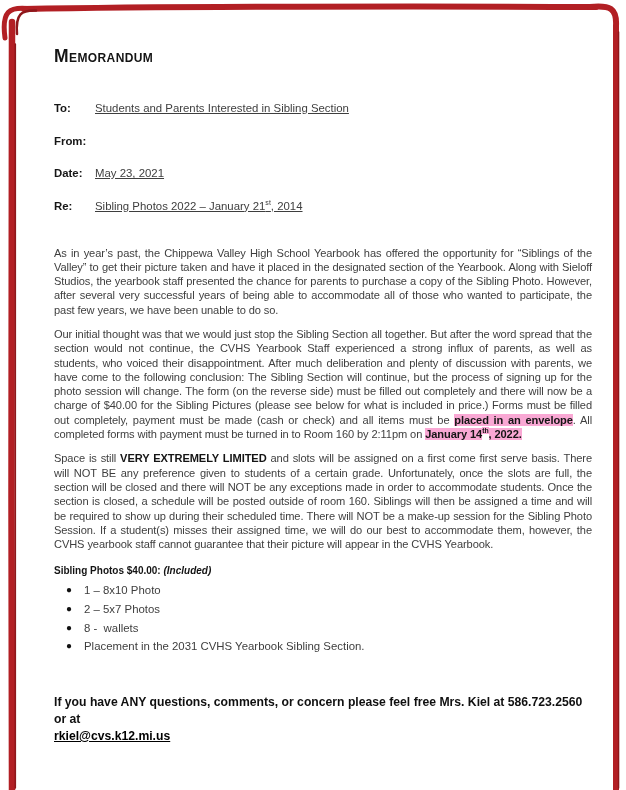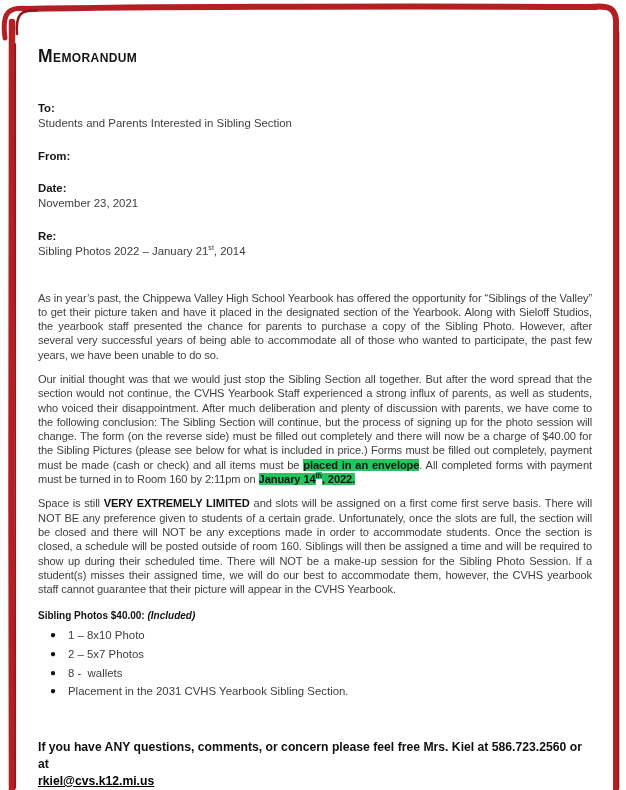--- a/index.html
+++ b/index.html
@@ -5,50 +5,50 @@
   html, body { margin: 0; padding: 0; }
   body {
     width: 626px; height: 790px;
     background: #ffffff;
     overflow: hidden;
     position: relative;
     font-family: "Liberation Sans", sans-serif;
     -webkit-font-smoothing: antialiased;
   }
   .border-svg { position: absolute; left: 0; top: 0; z-index: 2; pointer-events: none; }
-  .content { position: relative; z-index: 1; padding: 46px 34px 0 38px; }
+  .content { position: relative; z-index: 1; padding: 46px 34px 0 38px; margin-left: 16px; }
 
   .title {
     font-weight: bold;
     font-variant: small-caps;
     font-size: 17.5px;
     letter-spacing: 0.4px;
     color: #141414;
     margin: 0 0 34px 0;
   }
 
   .fields { margin: 0 0 32px 0; }
-  .field-row { display: flex; font-size: 11.4px; line-height: 15px; margin-bottom: 17.5px; flex-direction: column; }
+  .field-row { display: flex; font-size: 11.4px; line-height: 15px; margin-bottom: 17.5px; }
   .field-row:last-child { margin-bottom: 0; }
   .field-label { font-weight: bold; color: #161616; width: 41px; flex: none; }
-  .field-value { color: #3e3e3e; }
+  .field-value { color: #3e3e3e; text-decoration: underline; }
 
   .para {
     font-size: 11.1px;
     line-height: 14.3px;
     letter-spacing: -0.1px;
     color: #3e3e3e;
     text-align: justify;
     margin: 0 0 10px 0;
   }
   .para:last-of-type { margin-bottom: 12px; }
 
   .b { font-weight: bold; color: #141414; }
   .i { font-style: italic; }
-  .hl { background: #22c55e; }
+  .hl { background: #f9a8d4; }
   sup { font-size: 0.62em; vertical-align: super; line-height: 0; }
 
   .banner {
     text-align: center;
     font-weight: bold;
     color: #111111;
     font-size: 11.5px;
     line-height: 14px;
     margin: 12px 0 13px 0;
   }
@@ -92,21 +92,21 @@
   <div class="fields">
     <div class="field-row">
       <span class="field-label">To:</span>
       <span class="field-value"><span>Students and Parents Interested in Sibling Section</span></span>
     </div>
     <div class="field-row">
       <span class="field-label">From:</span>
     </div>
     <div class="field-row">
       <span class="field-label">Date:</span>
-      <span class="field-value"><span>November 23, 2021</span></span>
+      <span class="field-value"><span>May 23, 2021</span></span>
     </div>
     <div class="field-row">
       <span class="field-label">Re:</span>
       <span class="field-value"><span>Sibling Photos 2022 – January 21</span><sup>st</sup><span>, 2014</span></span>
     </div>
   </div>
 
   <p class="para"><span>As in year’s past, the Chippewa Valley High School Yearbook has offered the opportunity for “Siblings of the Valley” to get their picture taken and have it placed in the designated section of the Yearbook.  Along with Sieloff Studios, the yearbook staff presented the chance for parents to purchase a copy of the Sibling Photo.  However, after several very successful years of being able to accommodate all of those who wanted to participate, the past few years, we have been unable to do so.</span></p>
   <p class="para"><span>Our initial thought was that we would just stop the Sibling Section all together. But after the word spread that the section would not continue, the CVHS Yearbook Staff experienced a strong influx of parents, as well as students, who voiced their disappointment.  After much deliberation and plenty of discussion with parents, we have come to the following conclusion:  The Sibling Section will continue, but the process of signing up for the photo session will change.  The form (on the reverse side) must be filled out completely and there will now be a charge of $40.00 for the Sibling Pictures (please see below for what is included in price.) Forms must be filled out completely, payment must be made (cash or check) and all items must be </span><span class="b hl">placed in an envelope</span><span>.  All completed forms with payment must be turned in to Room 160 by 2:11pm on </span><span class="b hl">January 14</span><sup class="b hl">th</sup><span class="b hl">, 2022.</span></p>
   <p class="para"><span>Space is still </span><span class="b">VERY EXTREMELY LIMITED</span><span> and slots will be assigned on a first come first serve basis.  There will NOT BE any preference given to students of a certain grade.  Unfortunately, once the slots are full, the section will be closed and there will NOT be any exceptions made in order to accommodate students.  Once the section is closed, a schedule will be posted outside of room 160.  Siblings will then be assigned a time and will be required to show up during their scheduled time. There will NOT be a make-up session for the Sibling Photo Session.  If a student(s) misses their assigned time, we will do our best to accommodate them, however, the CVHS yearbook staff cannot guarantee that their picture will appear in the CVHS Yearbook.</span></p>

